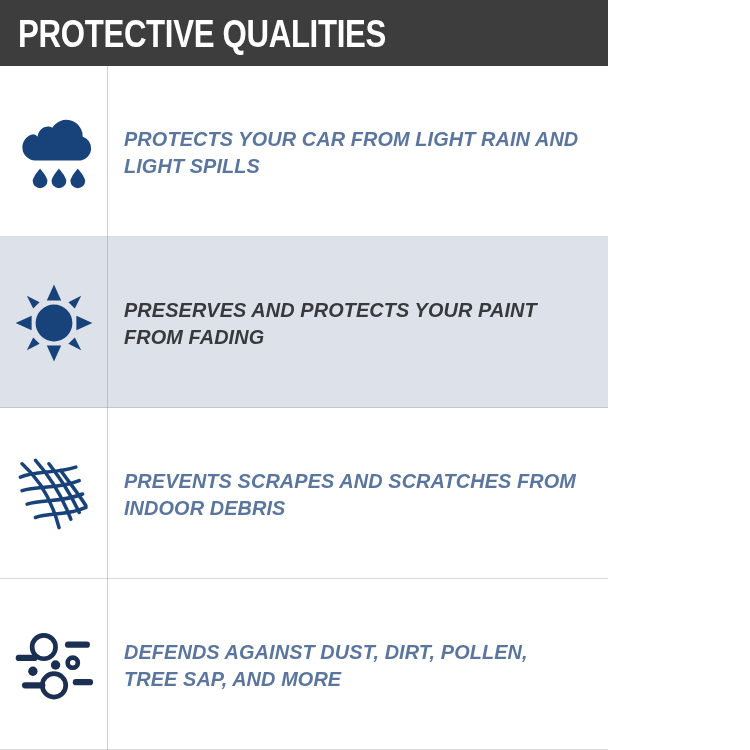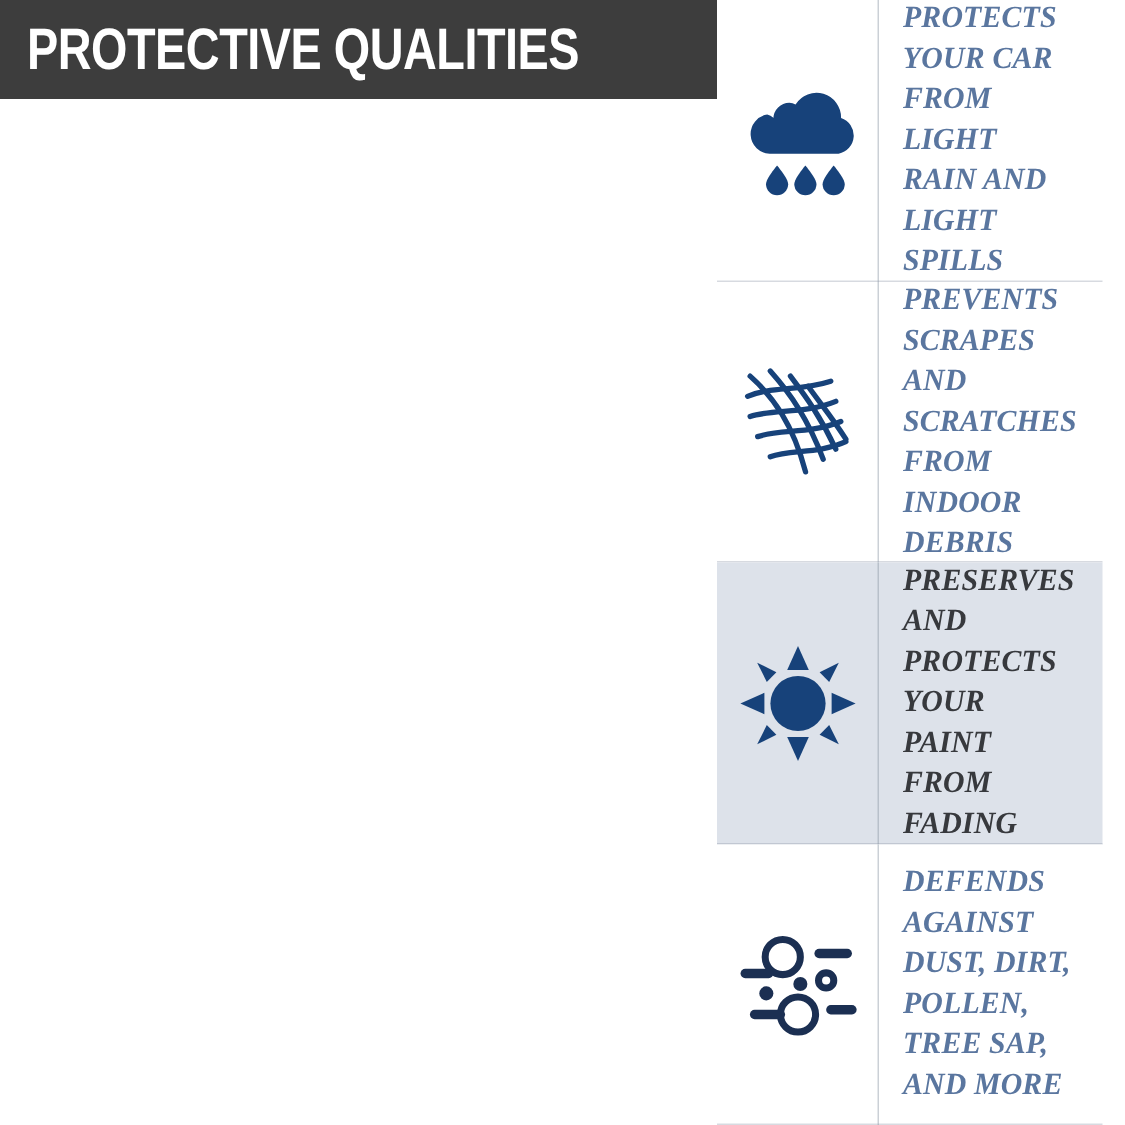--- a/index.html
+++ b/index.html
@@ -10,21 +10,21 @@
   body {
     width: 750px;
     height: 750px;
     font-family: "Liberation Sans", sans-serif;
     overflow: hidden;
   }
   .infographic {
     width: 608px;
     height: 750px;
     display: flex;
-    flex-direction: row;
+    flex-direction: column;
     background: #ffffff;
     position: relative;
   }
 
   
   .header {
     height: 66px;
     background: #3d3d3d;
     display: flex;
     align-items: center;
@@ -42,21 +42,20 @@
     transform: scaleX(0.80);
     transform-origin: left center;
     white-space: nowrap;
   }
 
   
   .rows {
     flex: 1 1 auto;
     display: flex;
     flex-direction: column;
-    font-family: Liberation Serif, serif;
   }
   .row {
     flex: 1 1 0;
     display: flex;
     align-items: stretch;
     position: relative;
     min-height: 0;
   }
   .row.light { background: #ffffff; }
   .row.shade { background: #dde2ea; }
@@ -133,42 +132,20 @@
             <path d="M56 70 c0 0 -9 10.5 -9 15.2 a9 9 0 0 0 18 0 C65 80.5 56 70 56 70 Z"></path>
             <path d="M79 70 c0 0 -9 10.5 -9 15.2 a9 9 0 0 0 18 0 C88 80.5 79 70 79 70 Z"></path>
           </g>
         </svg>
       </div>
       <div class="text-cell">
         <div class="row-text">PROTECTS YOUR CAR FROM LIGHT RAIN AND LIGHT SPILLS</div>
       </div>
     </div>
 
-    <div class="row light">
-      <div class="icon-cell">
-        <svg width="84" height="84" viewBox="0 0 100 100">
-          <g fill="none" stroke="#17427a" stroke-width="4.2" stroke-linecap="round">
-
-            <path d="M12 14 C30 30 46 52 56 90"></path>
-            <path d="M28 10 C44 28 58 48 70 80"></path>
-            <path d="M44 14 C56 30 68 46 80 72"></path>
-            <path d="M58 22 C68 36 78 48 88 64"></path>
-
-            <path d="M10 30 C28 22 52 26 76 18"></path>
-            <path d="M12 46 C30 40 56 44 80 34"></path>
-            <path d="M18 62 C36 56 60 60 84 50"></path>
-            <path d="M28 78 C44 72 66 76 88 66"></path>
-          </g>
-        </svg>
-      </div>
-      <div class="text-cell">
-        <div class="row-text">PREVENTS SCRAPES AND SCRATCHES FROM INDOOR DEBRIS</div>
-      </div>
-    </div>
-
     <div class="row shade">
       <div class="icon-cell">
         <svg width="80" height="80" viewBox="0 0 100 100">
           <g fill="#17427a">
             <circle cx="50" cy="50" r="23"></circle>
             <polygon points="50,2 41,22 59,22"></polygon>
             <polygon points="50,98 41,78 59,78"></polygon>
             <polygon points="2,50 22,41 22,59"></polygon>
             <polygon points="98,50 78,41 78,59"></polygon>
             <polygon points="16,16 32,24 24,32"></polygon>
@@ -176,20 +153,42 @@
             <polygon points="16,84 24,68 32,76"></polygon>
             <polygon points="84,84 76,68 68,76"></polygon>
           </g>
         </svg>
       </div>
       <div class="text-cell">
         <div class="row-text">PRESERVES AND PROTECTS YOUR PAINT FROM FADING</div>
       </div>
     </div>
 
+    <div class="row light">
+      <div class="icon-cell">
+        <svg width="84" height="84" viewBox="0 0 100 100">
+          <g fill="none" stroke="#17427a" stroke-width="4.2" stroke-linecap="round">
+
+            <path d="M12 14 C30 30 46 52 56 90"></path>
+            <path d="M28 10 C44 28 58 48 70 80"></path>
+            <path d="M44 14 C56 30 68 46 80 72"></path>
+            <path d="M58 22 C68 36 78 48 88 64"></path>
+
+            <path d="M10 30 C28 22 52 26 76 18"></path>
+            <path d="M12 46 C30 40 56 44 80 34"></path>
+            <path d="M18 62 C36 56 60 60 84 50"></path>
+            <path d="M28 78 C44 72 66 76 88 66"></path>
+          </g>
+        </svg>
+      </div>
+      <div class="text-cell">
+        <div class="row-text">PREVENTS SCRAPES AND SCRATCHES FROM INDOOR DEBRIS</div>
+      </div>
+    </div>
+
 
     <div class="row light">
       <div class="icon-cell">
         <svg width="86" height="80" viewBox="0 0 110 100">
           <g fill="none" stroke="#1b2f52" stroke-width="6" stroke-linecap="round">
             <circle cx="42" cy="27" r="15"></circle>
             <circle cx="55" cy="76" r="15"></circle>
             <circle cx="79" cy="47" r="6.5"></circle>
           </g>
           <g fill="#1b2f52">

